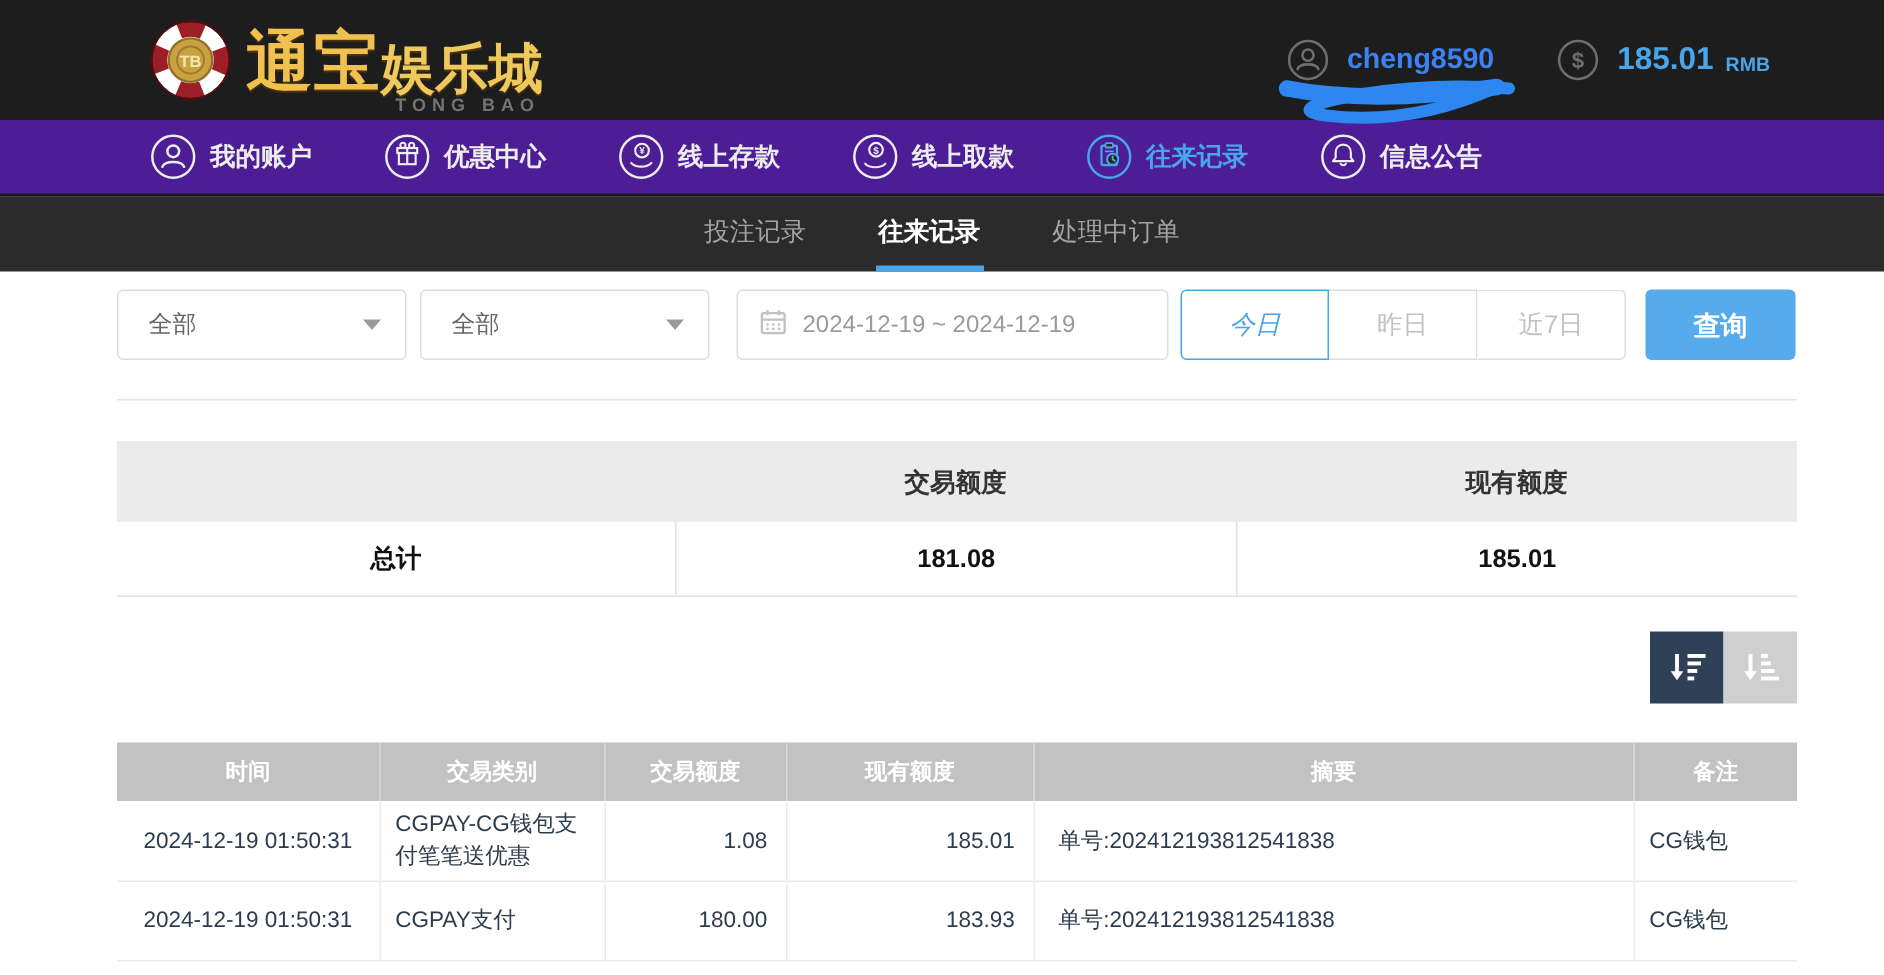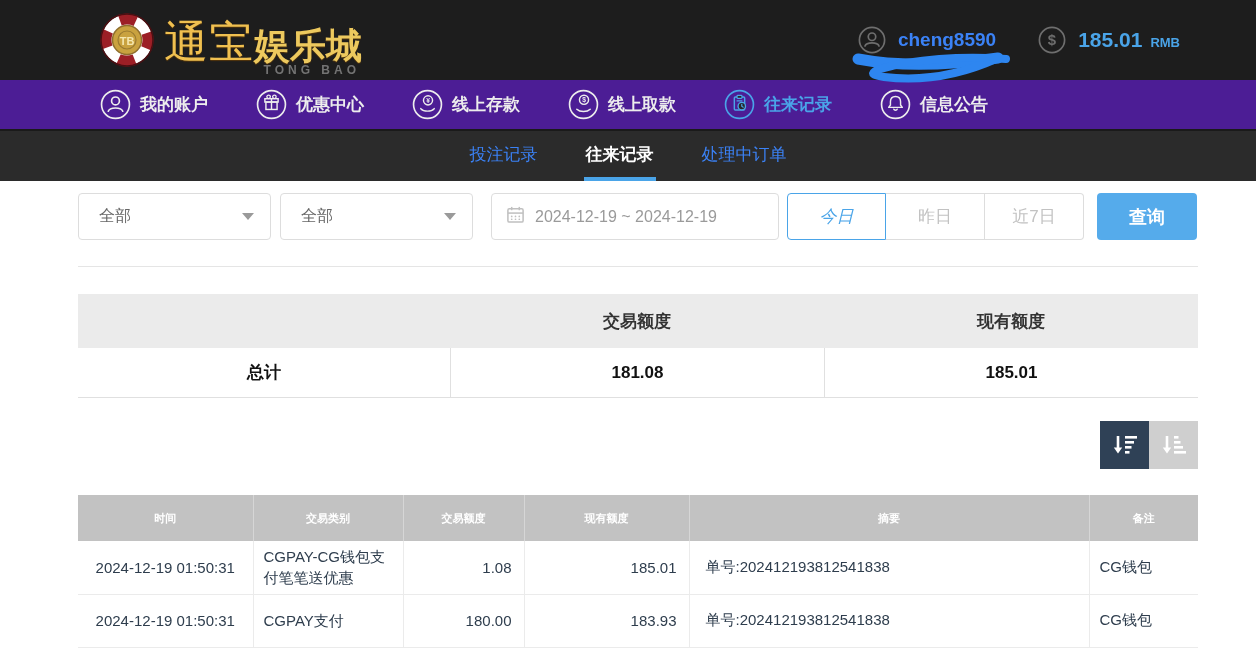--- a/index.html
+++ b/index.html
@@ -4,21 +4,21 @@
 <style>
   * { margin:0; padding:0; box-sizing:border-box; }
   html,body { width:1256px; height:650px; overflow:hidden; background:#fff;
     font-family:"Liberation Sans","DejaVu Sans",sans-serif; }
 
   
   .topbar { height:80px; background:#1d1d1d; display:flex; align-items:center;
     justify-content:space-between; padding:0 76px 0 100px; }
   .logo { display:flex; align-items:center; gap:10px; }
   .brand { position:relative; display:flex; align-items:flex-end; line-height:1; }
-  .brand-main { font-size:44px; font-weight:normal; color:#f0c050;
+  .brand-main { font-size:44px; font-weight:bold; color:#f0c050;
     text-shadow:0 1px 1px rgba(120,70,0,.6); letter-spacing:1px; }
   .brand-rest { font-size:36px; font-weight:bold; color:#edc95e;
     text-shadow:0 1px 1px rgba(120,70,0,.6);margin-top:12px; }
   .brand-sub { position:absolute; right:2px; bottom:-12px; font-size:12px;
     font-weight:bold; letter-spacing:4px; color:#737373;text-align:center; }
   .top-right { display:flex; align-items:center; gap:42px; }
   .user-block { position:relative; display:flex; align-items:center; gap:12px; }
   .username { color:#3b82f6; font-size:19px; font-weight:bold; }
   .scribble { position:absolute; left:-12px; top:6px; pointer-events:none; }
   .balance-block { display:flex; align-items:center; gap:12px; }
@@ -28,21 +28,21 @@
   
   .navbar { height:51px; background:#4c1d95; display:flex; align-items:center;
     gap:48px; padding-left:100px; border-bottom:2px solid #1a1a1a; }
   .nav-item { display:flex; align-items:center; gap:9px; color:#ededed;
     font-size:17px; font-weight:bold; cursor:pointer; }
   .nav-item.active { color:#4aa4e8; }
 
   
   .tabbar { height:50px; background:#2b2b2b; display:flex; justify-content:center;
     align-items:stretch; gap:44px; }
-  .tab { display:flex; align-items:center; color:#3b82f6; font-size:17px;
+  .tab { display:flex; align-items:center; color:#a3a3a3; font-size:17px;
     cursor:pointer; border-bottom:4px solid transparent; padding:0 2px; }
   .tab.active { color:#fff; font-weight:bold; border-bottom-color:#4aa4e8; }
 
   
   .content { width:1120px; margin-left:78px; }
 
   .filter-row { margin-top:12px; height:47px; display:flex; align-items:stretch; }
   .select { width:193px; border:1px solid #ddd; border-radius:4px; display:flex;
     align-items:center; justify-content:space-between; padding:0 16px 0 20px;
     font-size:16px; color:#666; cursor:pointer; background:#fff; }
@@ -79,22 +79,22 @@
 
   
   .sort-row { margin-top:23px; display:flex; justify-content:flex-end; }
   .sort-btn { width:49px; height:48px; display:flex; align-items:center;
     justify-content:center; cursor:pointer; }
   .sort-btn.desc { background:#2f4156; }
   .sort-btn.asc  { background:#cfcfcf; }
 
   
   .dtable { margin-top:26px; width:100%; border-collapse:collapse; table-layout:fixed; }
-  .dtable th { background:#c2c2c2; color:#fff; font-size:11px; font-weight:bold;
-    height:46px; border-left:1px solid #d6d6d6; }
+  .dtable th { background:#c2c2c2; color:#fff; font-size:15px; font-weight:bold;
+    height:39px; border-left:1px solid #d6d6d6; }
   .dtable th:first-child { border-left:none; }
   .dtable td { height:53px; font-size:15px; color:#2e3d4d;
     border-bottom:1px solid #ebebeb; border-left:1px solid #ebebeb; background:#fff; }
   .dtable td:first-child { border-left:none; }
   .col-time  { width:175px; } .col-type { width:150px; } .col-amt { width:121px; }
   .col-bal   { width:165px; } .col-sum  { width:400px; } .col-note { width:109px; }
   td.c-time { text-align:center; }
   td.c-type { text-align:left; padding:4px 8px 4px 10px; line-height:1.45; }
   td.c-amt, td.c-bal { text-align:right; padding-right:12px; }
   td.c-sum { text-align:left; padding-left:16px; }

